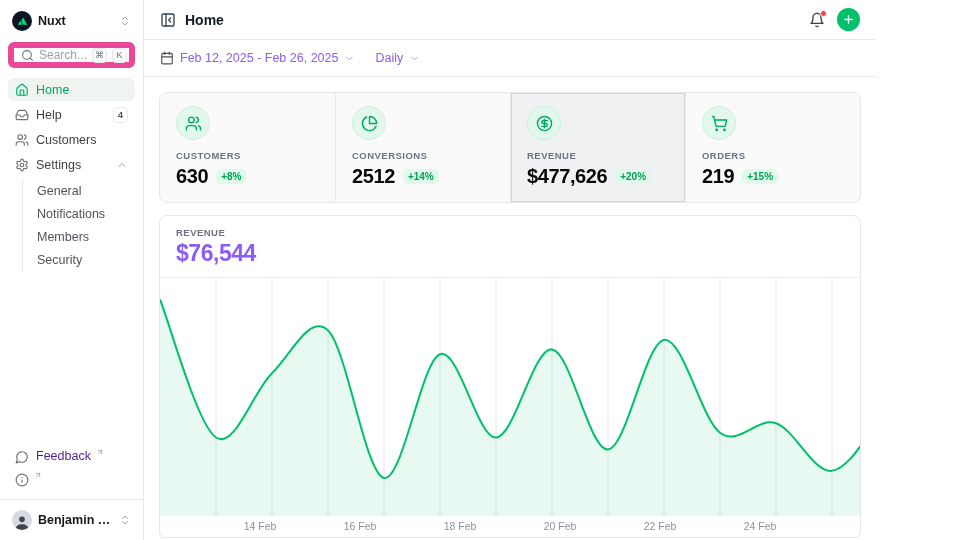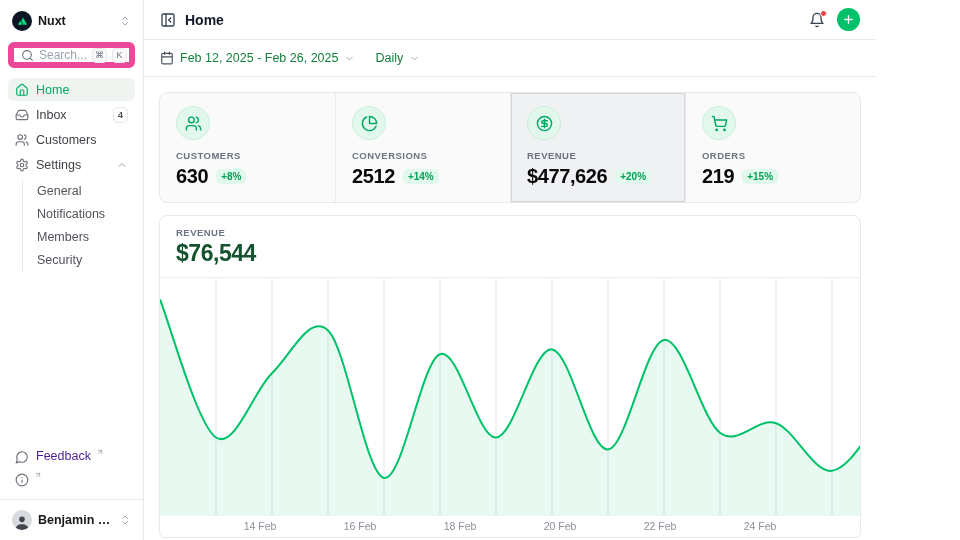--- a/index.html
+++ b/index.html
@@ -44,42 +44,42 @@
   .main { flex:1; display:flex; flex-direction:column; min-width:0; }
   .topbar { height:40px; min-height:40px; border-bottom:1px solid #e7e8ea; display:flex; align-items:center; gap:9px; padding:0 16px; }
   .icon-btn { display:flex; align-items:center; justify-content:center; color:#374151; cursor:pointer; background:none; border:none; }
   .page-title { font-size:14px; font-weight:700; color:#111827; }
   .topbar-right { margin-left:auto; display:flex; align-items:center; gap:12px; }
   .bell-wrap { position:relative; display:flex; }
   .notif-dot { position:absolute; top:-2px; right:-2px; width:7px; height:7px; border-radius:50%; border:1px solid #fff; }
   .plus-btn { width:23px; height:23px; border-radius:50%; border:none; color:#fff; display:flex; align-items:center; justify-content:center; cursor:pointer; }
 
   .toolbar { height:37px; min-height:37px; border-bottom:1px solid #e7e8ea; display:flex; align-items:center; gap:20px; padding:0 16px; }
-  .tb-btn { display:flex; align-items:center; gap:6px; font-size:12.5px; font-weight:500; color:#15803d; cursor:pointer; background:none; border:none; font-family:inherit; }
+  .tb-btn { display:flex; align-items:center; gap:6px; font-size:12.5px; font-weight:500; color:#8b5cf6; cursor:pointer; background:none; border:none; font-family:inherit; }
   .tb-btn .tbicon { display:flex; color:#4b5563; }
   .tb-btn .caret { display:flex; color:#9ca3af; }
 
   .content { flex:1; padding:15px 15px 2px; display:flex; flex-direction:column; overflow:hidden; background:#fff; }
 
   
   .stats { display:grid; grid-template-columns:repeat(4,1fr); border:1px solid #e7e8ea; border-radius:8px; background:#fafafa; overflow:hidden; flex:none; }
   .stat { padding:13px 16px 14px; border-left:1px solid #eaebed; cursor:pointer; }
   .stat:first-child { border-left:none; }
   .stat.selected { background:#f0f1f3; box-shadow:inset 0 0 0 1px #d2d6db; }
   .stat-icon { width:34px; height:34px; border-radius:50%; display:flex; align-items:center; justify-content:center; }
   .stat-label { margin-top:10px; font-size:9.5px; font-weight:600; letter-spacing:.05em; color:#6b7280; }
   .stat-value-row { display:flex; align-items:center; gap:8px; margin-top:4px; }
   .stat-value { font-size:20px; font-weight:700; color:#09090b; letter-spacing:-.02em; }
   .delta { font-size:10px; font-weight:600; border-radius:5px; padding:2.5px 5px; line-height:1; }
 
   
   .chart-card { margin-top:12px; border:1px solid #e7e8ea; border-radius:8px 8px 6px 6px; background:#fff; flex:1; display:flex; flex-direction:column; overflow:hidden; min-height:0; }
   .chart-head { padding:11px 16px 10px; border-bottom:1px solid #eceef0; flex:none; }
   .chart-label { font-size:9.5px; font-weight:600; letter-spacing:.05em; color:#6b7280; }
-  .chart-value { font-size:23px; font-weight:700; color:#14532d; letter-spacing:-.02em; margin-top:2px; }
+  .chart-value { font-size:23px; font-weight:700; color:#8b5cf6; letter-spacing:-.02em; margin-top:2px; }
   .chart-body { flex:1; position:relative; min-height:0; }
   .chart-body svg { display:block; position:absolute; inset:0; }
   .x-axis { height:21px; flex:none; position:relative; }
   .x-axis span { position:absolute; top:4px; transform:translateX(-50%); font-size:10.5px; color:#8b909a; white-space:nowrap; }
 </style>
 </head>
 <body>
 
 <div class="app">
 
@@ -122,21 +122,21 @@
         </span>
         <span>Home</span>
       </div>
       <div class="nav-item">
         <span class="nicon">
           <svg width="14" height="14" viewBox="0 0 24 24" fill="none" stroke="currentColor" stroke-width="2" stroke-linecap="round" stroke-linejoin="round">
               <polyline points="22 12 16 12 14 15 10 15 8 12 2 12"></polyline>
               <path d="M5.45 5.11 2 12v6a2 2 0 0 0 2 2h16a2 2 0 0 0 2-2v-6l-3.45-6.89A2 2 0 0 0 16.76 4H7.24a2 2 0 0 0-1.79 1.11z"></path>
             </svg>
         </span>
-        <span>Inbox</span>
+        <span>Help</span>
         <span class="count-badge">4</span>
       </div>
       <div class="nav-item">
         <span class="nicon">
           <svg width="14" height="14" viewBox="0 0 24 24" fill="none" stroke="currentColor" stroke-width="2" stroke-linecap="round" stroke-linejoin="round">
               <path d="M16 21v-2a4 4 0 0 0-4-4H6a4 4 0 0 0-4 4v2"></path>
               <circle cx="9" cy="7" r="4"></circle>
               <path d="M22 21v-2a4 4 0 0 0-3-3.87"></path>
               <path d="M16 3.13a4 4 0 0 1 0 7.75"></path>
             </svg>

